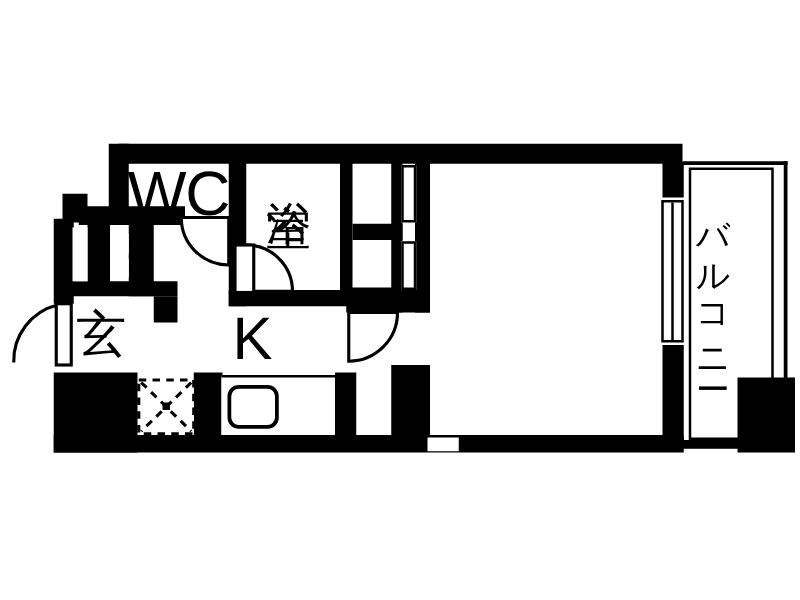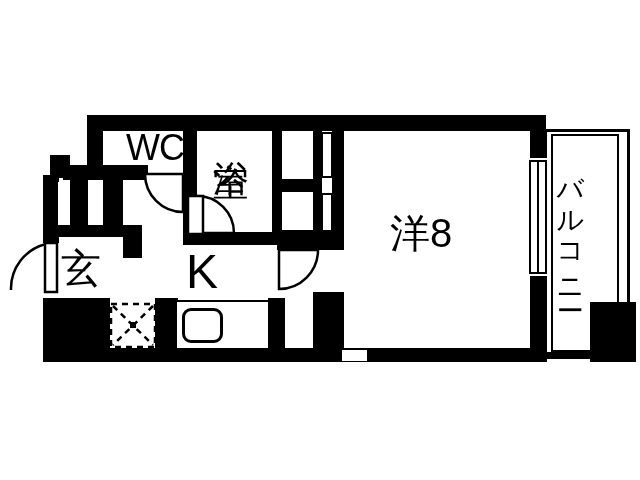--- a/index.html
+++ b/index.html
@@ -80,19 +80,18 @@
 
     <path d="M197,233 L197,196 A37,37 0 0 1 234,233 Z" fill="#fff" stroke="#000" stroke-width="2.5"></path>
     <rect x="188" y="196" width="15" height="38" fill="#fff" stroke="#000" stroke-width="2.5"></rect>
 
     <path d="M279,250 L318,250 A39,39 0 0 1 279,289 Z" fill="#fff" stroke="#000" stroke-width="2.5"></path>
 
     <path d="M46,244 A46,46 0 0 0 11,290" fill="none" stroke="#000" stroke-width="2.5"></path>
     <rect x="45" y="243" width="12" height="49" fill="#fff" stroke="#000" stroke-width="2.5"></rect>
   </svg>
 
-  <div class="lbl" style="left:102px;top:129px;width:82px;text-align:right;font-size:36px;font-weight:500;letter-spacing:-1px">WC</div>
+  <div class="lbl" style="left:102px;top:129px;width:82px;text-align:left;font-size:50px;font-weight:500;letter-spacing:-1px">WC</div>
   <div class="lbl vtxt" style="left:212px;top:132px;font-size:36px;letter-spacing:2px">浴室</div>
-  <div class="lbl" style="left:371px;top:212px;width:100px;text-align:center;font-size:40px;font-weight:500">洋8</div>
   <div class="lbl" style="left:56px;top:247px;width:50px;text-align:center;font-size:40px">玄</div>
   <div class="lbl" style="left:174px;top:247px;width:56px;text-align:center;font-size:48px;font-weight:500">K</div>
   <div class="lbl vtxt" style="left:556px;top:158px;font-size:27px;letter-spacing:4px">バルコニー</div>
 </div>
 
 </body></html>

